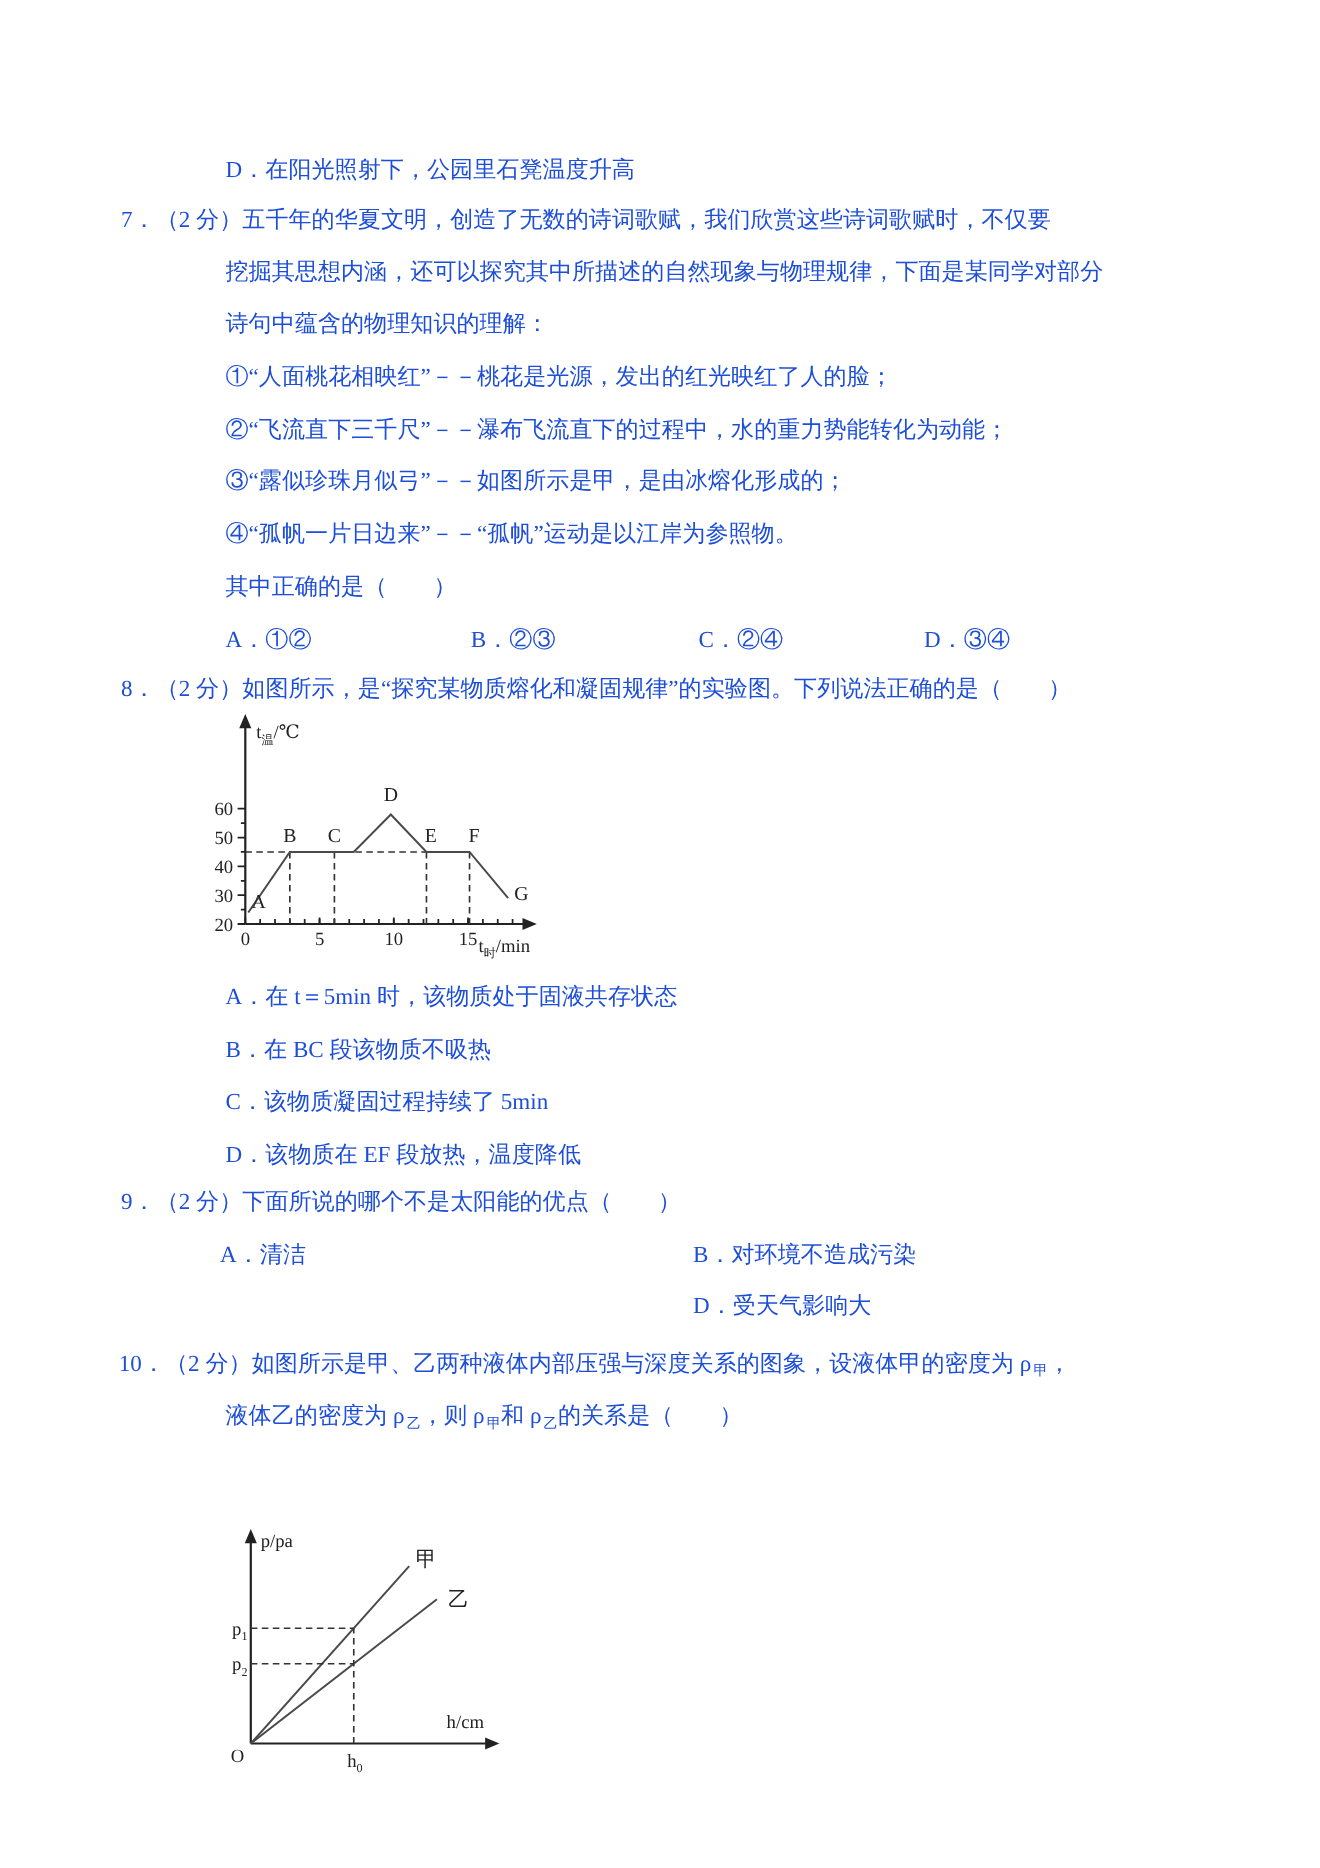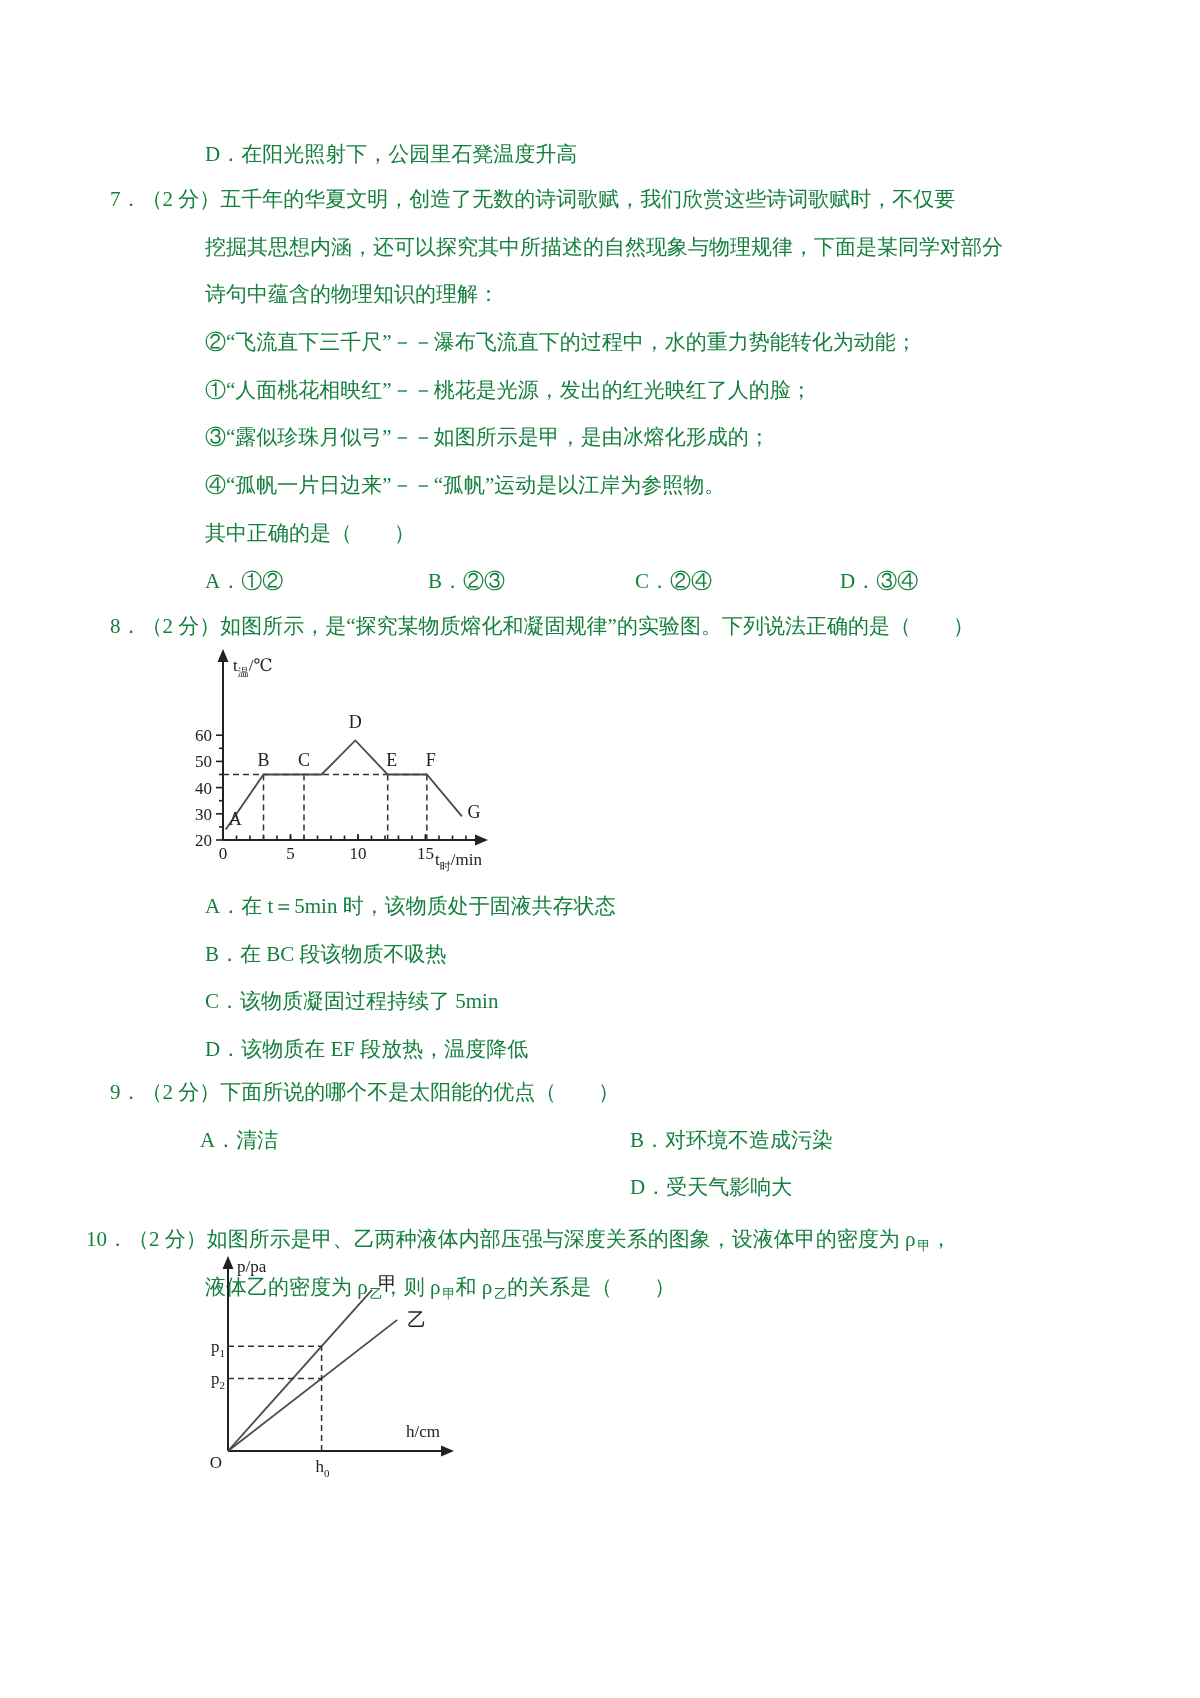--- a/index.html
+++ b/index.html
@@ -1,27 +1,27 @@
 <!DOCTYPE html>
 <html><head>
 <meta charset="utf-8">
 <style>
   html,body{margin:0;padding:0;background:#ffffff;}
   .page{
     position:relative;
     width:1104px;height:1698px;
     background:#ffffff;
     font-family:"Liberation Serif","DejaVu Serif",serif;
-    font-size:21px;color:#15803d;
+    font-size:21px;color:#1d4ed8;
     overflow:hidden;
   }
   .blk{position:absolute;left:0;width:1200px;}
   .line{height:47.7px;line-height:47.7px;white-space:nowrap;}
   .ln-q{padding-left:110px;}      
-  .ln-q10{padding-left:86px;}    
+  .ln-q10{padding-left:108px;}    
   .ln-c{padding-left:205px;}      
   .row{position:relative;height:47.7px;}
   .row>span{position:absolute;line-height:47.7px;white-space:nowrap;}
   .rsub{font-size:13px;vertical-align:-4px;margin-left:2px;}
   .fig{position:absolute;}
   svg text{font-family:"Liberation Serif","DejaVu Serif",serif;fill:#222;}
   .ax{stroke:#222;stroke-width:2;}
   .tk{stroke:#222;stroke-width:1.6;}
   .curve{fill:none;stroke:#4a4a4a;stroke-width:1.8;}
   .dash{stroke:#333;stroke-width:1.5;stroke-dasharray:6 4;fill:none;}
@@ -33,22 +33,22 @@
 <div class="page">
 
   <div class="blk" style="top:131px">
     <div class="line ln-c">D．在阳光照射下，公园里石凳温度升高</div>
   </div>
 
   <div class="blk" style="top:176px">
     <div class="line ln-q">7．（2 分）五千年的华夏文明，创造了无数的诗词歌赋，我们欣赏这些诗词歌赋时，不仅要</div>
     <div class="line ln-c">挖掘其思想内涵，还可以探究其中所描述的自然现象与物理规律，下面是某同学对部分</div>
     <div class="line ln-c">诗句中蕴含的物理知识的理解：</div>
+    <div class="line ln-c">①“人面桃花相映红”－－桃花是光源，发出的红光映红了人的脸；</div>
     <div class="line ln-c">②“飞流直下三千尺”－－瀑布飞流直下的过程中，水的重力势能转化为动能；</div>
-    <div class="line ln-c">①“人面桃花相映红”－－桃花是光源，发出的红光映红了人的脸；</div>
     <div class="line ln-c">③“露似珍珠月似弓”－－如图所示是甲，是由冰熔化形成的；</div>
     <div class="line ln-c">④“孤帆一片日边来”－－“孤帆”运动是以江岸为参照物。</div>
     <div class="line ln-c">其中正确的是（　　）</div>
     <div class="row">
       <span style="left:205px">A．①②</span>
       <span style="left:428px">B．②③</span>
       <span style="left:635px">C．②④</span>
       <span style="left:840px">D．③④</span>
     </div>
   </div>
@@ -137,21 +137,21 @@
     <div class="row">
       <span style="left:630px">D．受天气影响大</span>
     </div>
   </div>
 
   <div class="blk" style="top:1216px">
     <div class="line ln-q10"><span>10．（2 分）如图所示是甲、乙两种液体内部压强与深度关系的图象，设液体甲的密度为 ρ</span><span class="rsub">甲</span><span>，</span></div>
     <div class="line ln-c"><span>液体乙的密度为 ρ</span><span class="rsub">乙</span><span>，则 ρ</span><span class="rsub">甲</span><span>和 ρ</span><span class="rsub">乙</span><span>的关系是（　　）</span></div>
   </div>
 
-  <div class="fig" style="left:183px;top:1246px">
+  <div class="fig" style="left:183px;top:1380px">
     <svg id="svg-q10" width="300" height="238" viewBox="0 0 300 238">
         <line x1="45" y1="205" x2="45" y2="20" class="ax"></line>
         <line x1="45" y1="205" x2="262" y2="205" class="ax"></line>
         <path d="M45 10 L39.5 23 L50.5 23 Z" class="fillb"></path>
         <path d="M271 205 L258 199.5 L258 210.5 Z" class="fillb"></path>
         <text x="54" y="26" font-size="17">p/pa</text>
         <text x="240" y="191" text-anchor="middle" font-size="17">h/cm</text>
         <text x="33" y="222" text-anchor="middle" font-size="17">O</text>
         <line x1="45" y1="205" x2="189" y2="43.79999999999998" class="curve"></line>
         <text x="195" y="43.79999999999998" font-size="19">甲</text>

